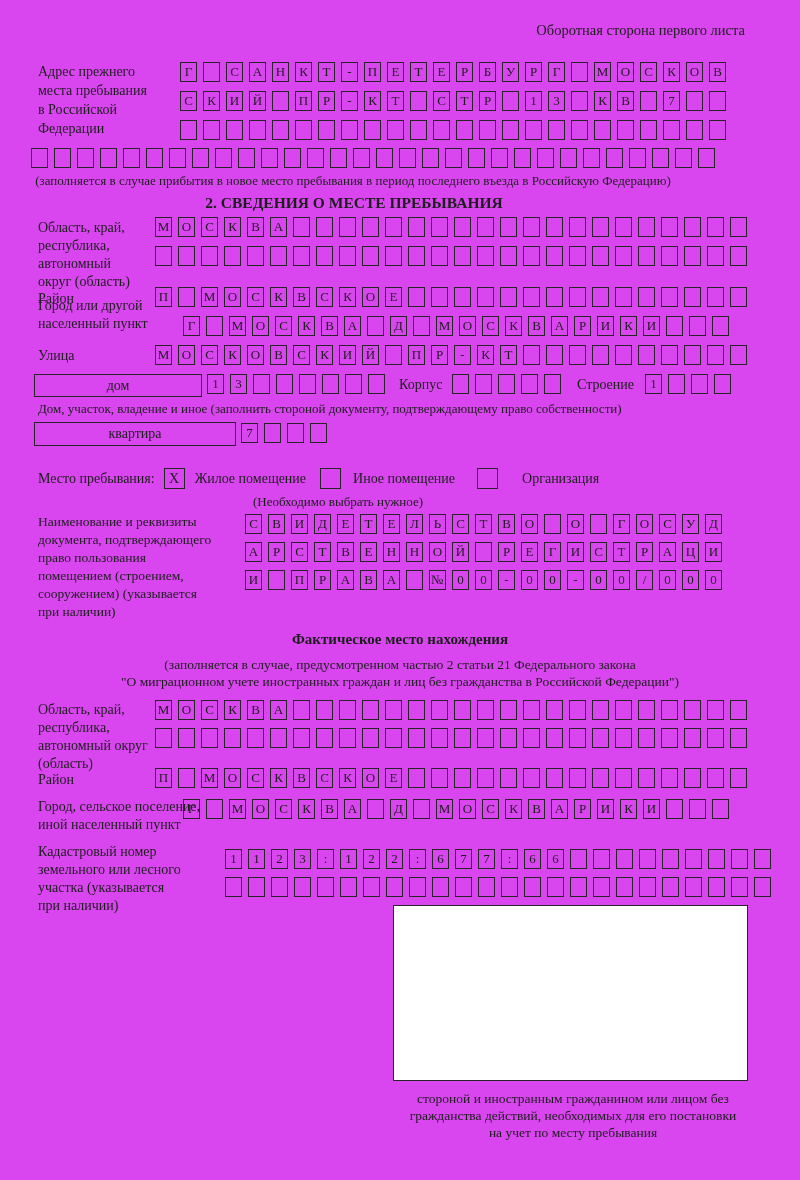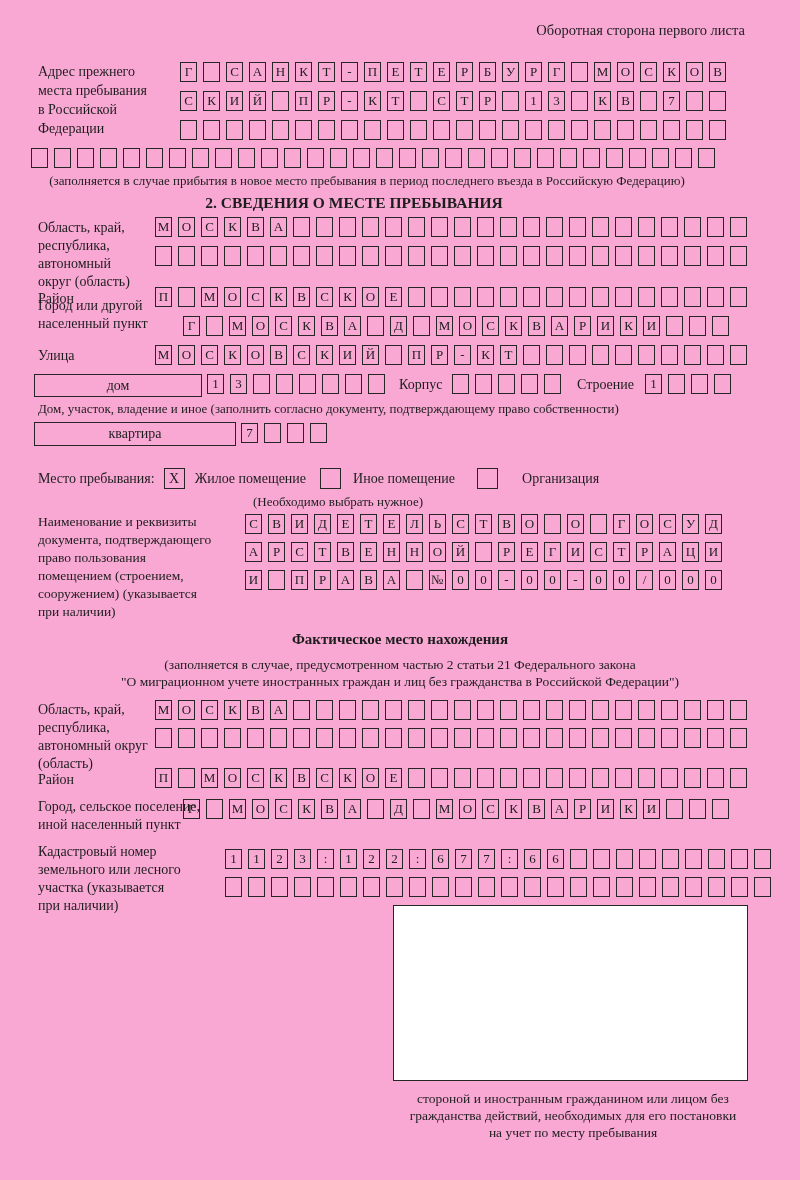--- a/index.html
+++ b/index.html
@@ -1,20 +1,20 @@
 <!DOCTYPE html>
 <html><head>
 <meta charset="utf-8">
 <style>
   * { box-sizing: border-box; margin: 0; padding: 0; }
   html,body { background:#ffffff; }
   #form-page {
     position: relative;
     width: 800px; height: 1180px;
-    background: #f9a8d4;
+    background: #d946ef;
     color: #1d1d1d;
     font-family: "Liberation Serif", "DejaVu Serif", serif;
     overflow: hidden;
   }
   .abs { position: absolute; }
   .lbl { position: absolute; font-size: 14px; line-height: 18px; white-space: nowrap; }
   .lbl-19 { line-height: 19px; }
   .cap { position: absolute; font-size: 13px; white-space: nowrap; }
   .center { text-align: center; }
   .bold { font-weight: bold; }
@@ -50,21 +50,21 @@
   <div class="lbl lbl-19 multiline" style="left:38px; top:62px;">
     <div>Адрес прежнего</div>
     <div>места пребывания</div>
     <div>в Российской</div>
     <div>Федерации</div>
   </div>
   <div class="boxrow" style="left:180px; top:62px;"><span class="cell">Г</span><span class="cell"></span><span class="cell">С</span><span class="cell">А</span><span class="cell">Н</span><span class="cell">К</span><span class="cell">Т</span><span class="cell">-</span><span class="cell">П</span><span class="cell">Е</span><span class="cell">Т</span><span class="cell">Е</span><span class="cell">Р</span><span class="cell">Б</span><span class="cell">У</span><span class="cell">Р</span><span class="cell">Г</span><span class="cell"></span><span class="cell">М</span><span class="cell">О</span><span class="cell">С</span><span class="cell">К</span><span class="cell">О</span><span class="cell">В</span></div>
   <div class="boxrow" style="left:180px; top:91px;"><span class="cell">С</span><span class="cell">К</span><span class="cell">И</span><span class="cell">Й</span><span class="cell"></span><span class="cell">П</span><span class="cell">Р</span><span class="cell">-</span><span class="cell">К</span><span class="cell">Т</span><span class="cell"></span><span class="cell">С</span><span class="cell">Т</span><span class="cell">Р</span><span class="cell"></span><span class="cell">1</span><span class="cell">3</span><span class="cell"></span><span class="cell">К</span><span class="cell">В</span><span class="cell"></span><span class="cell">7</span><span class="cell"></span><span class="cell"></span></div>
   <div class="boxrow" style="left:180px; top:120px;"><span class="cell"></span><span class="cell"></span><span class="cell"></span><span class="cell"></span><span class="cell"></span><span class="cell"></span><span class="cell"></span><span class="cell"></span><span class="cell"></span><span class="cell"></span><span class="cell"></span><span class="cell"></span><span class="cell"></span><span class="cell"></span><span class="cell"></span><span class="cell"></span><span class="cell"></span><span class="cell"></span><span class="cell"></span><span class="cell"></span><span class="cell"></span><span class="cell"></span><span class="cell"></span><span class="cell"></span></div>
   <div class="boxrow" style="left:31px;  top:148px;"><span class="cell"></span><span class="cell"></span><span class="cell"></span><span class="cell"></span><span class="cell"></span><span class="cell"></span><span class="cell"></span><span class="cell"></span><span class="cell"></span><span class="cell"></span><span class="cell"></span><span class="cell"></span><span class="cell"></span><span class="cell"></span><span class="cell"></span><span class="cell"></span><span class="cell"></span><span class="cell"></span><span class="cell"></span><span class="cell"></span><span class="cell"></span><span class="cell"></span><span class="cell"></span><span class="cell"></span><span class="cell"></span><span class="cell"></span><span class="cell"></span><span class="cell"></span><span class="cell"></span><span class="cell"></span></div>
-  <div class="cap center" style="left:14px; top:173px; width:706px;">(заполняется в случае прибытия в новое место пребывания в период последнего въезда в Российскую Федерацию)</div>
+  <div class="cap center" style="left:0; top:173px; width:706px;">(заполняется в случае прибытия в новое место пребывания в период последнего въезда в Российскую Федерацию)</div>
 
   <div class="abs center bold" style="left:0; top:194px; width:708px; font-size:15.5px;">2. СВЕДЕНИЯ О МЕСТЕ ПРЕБЫВАНИЯ</div>
 
   <div class="lbl multiline" style="left:38px; top:219px;">
     <div>Область, край,</div>
     <div>республика,</div>
     <div>автономный</div>
     <div>округ (область)</div>
   </div>
   <div class="boxrow" style="left:155px; top:217px;"><span class="cell">М</span><span class="cell">О</span><span class="cell">С</span><span class="cell">К</span><span class="cell">В</span><span class="cell">А</span><span class="cell"></span><span class="cell"></span><span class="cell"></span><span class="cell"></span><span class="cell"></span><span class="cell"></span><span class="cell"></span><span class="cell"></span><span class="cell"></span><span class="cell"></span><span class="cell"></span><span class="cell"></span><span class="cell"></span><span class="cell"></span><span class="cell"></span><span class="cell"></span><span class="cell"></span><span class="cell"></span><span class="cell"></span><span class="cell"></span></div>
@@ -81,21 +81,21 @@
 
   <div class="lbl" style="left:38px; top:347px;">Улица</div>
   <div class="boxrow" style="left:155px; top:345px;"><span class="cell">М</span><span class="cell">О</span><span class="cell">С</span><span class="cell">К</span><span class="cell">О</span><span class="cell">В</span><span class="cell">С</span><span class="cell">К</span><span class="cell">И</span><span class="cell">Й</span><span class="cell"></span><span class="cell">П</span><span class="cell">Р</span><span class="cell">-</span><span class="cell">К</span><span class="cell">Т</span><span class="cell"></span><span class="cell"></span><span class="cell"></span><span class="cell"></span><span class="cell"></span><span class="cell"></span><span class="cell"></span><span class="cell"></span><span class="cell"></span><span class="cell"></span></div>
 
   <div class="widebox" style="left:34px; top:374px; width:168px;">дом</div>
   <div class="boxrow" style="left:207px; top:374px;"><span class="cell">1</span><span class="cell">3</span><span class="cell"></span><span class="cell"></span><span class="cell"></span><span class="cell"></span><span class="cell"></span><span class="cell"></span></div>
   <div class="inlinelbl" style="left:399px; top:374px;">Корпус</div>
   <div class="boxrow" style="left:452px; top:374px;"><span class="cell"></span><span class="cell"></span><span class="cell"></span><span class="cell"></span><span class="cell"></span></div>
   <div class="inlinelbl" style="left:577px; top:374px;">Строение</div>
   <div class="boxrow" style="left:645px; top:374px;"><span class="cell">1</span><span class="cell"></span><span class="cell"></span><span class="cell"></span></div>
-  <div class="cap" style="left:38px; top:401px;">Дом, участок, владение и иное (заполнить согласно документу, подтверждающему право собственности)</div>
+  <div class="cap" style="left:38px; top:401px;">Дом, участок, владение и иное (заполнить стороной документу, подтверждающему право собственности)</div>
 
   <div class="widebox" style="left:34px; top:422px; width:202px; height:24px;">квартира</div>
   <div class="boxrow" style="left:241px; top:423px;"><span class="cell">7</span><span class="cell"></span><span class="cell"></span><span class="cell"></span></div>
 
   <div class="stayrow" style="left:38px; top:468px;">
     <span>Место пребывания:</span>
     <span class="checkbox" style="margin-left:9px;">X</span>
     <span style="margin-left:10px;">Жилое помещение</span>
     <span class="checkbox" style="margin-left:14px;"></span>
     <span style="margin-left:12px;">Иное помещение</span>

